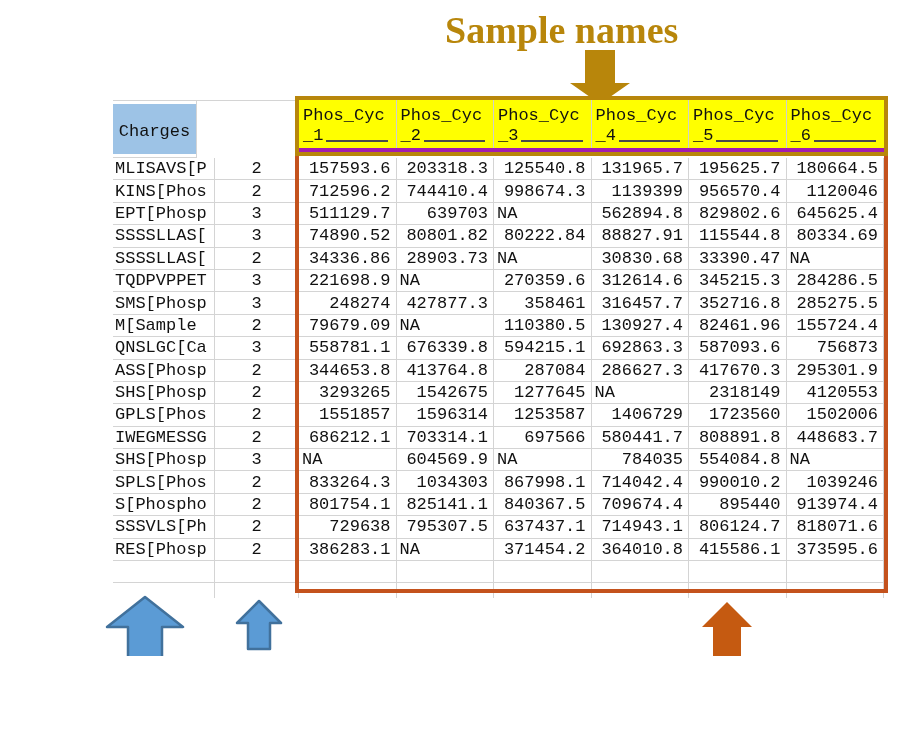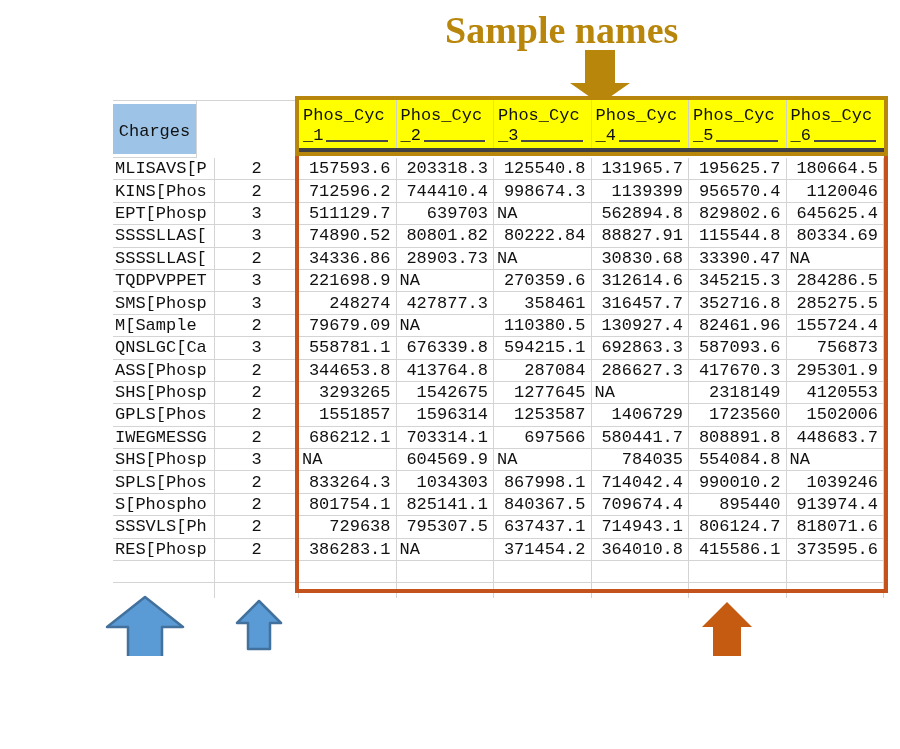--- a/index.html
+++ b/index.html
@@ -40,21 +40,21 @@
     box-sizing:border-box; border-right:1px solid #D4D4D4; border-bottom:1px solid #D4D4D4;
     background:linear-gradient(#ffffff 0 3px,#9DC3E6 3px 53px,#ffffff 53px);
     display:flex; align-items:flex-end; overflow:hidden; white-space:nowrap;
   }
   .hdr-pep { padding:0 0 10px 2px; }
   .hdr-chg { justify-content:center; padding-bottom:16px; }
   .hdr-space { width:585px; }
 
   
   .sample-box { position:absolute; left:295px; top:96px; width:585px; border:4px solid #B8860B; pointer-events:none; }
-  .yellow-row { display:flex; width:585px; height:48px; background:#FFFF00; border-bottom:4px solid #404040; box-sizing:content-box; }
+  .yellow-row { display:flex; width:585px; height:48px; background:#FFFF00; border-bottom:4px solid #a21caf; box-sizing:content-box; }
   .phos-cell { box-sizing:border-box; width:97.5px; height:48px; padding:0 0 2px 4px;
                display:flex; flex-direction:column; justify-content:flex-end;
                font-size:17px; line-height:20px; color:#111; overflow:hidden; white-space:nowrap; }
   .phos-cell:not(:last-child) { border-right:1px solid #CFCFCF; }
   .phos-l2 { display:flex; align-items:flex-end; }
   .phos-l2 .fill { flex:1; border-bottom:2px solid #4A4A4A; margin:0 8px 4px 3px; }
 
   
   .matrix-box { position:absolute; left:295px; top:156px; width:585px; height:433px;
                 border:4px solid #C4521D; border-top:none; pointer-events:none; }

